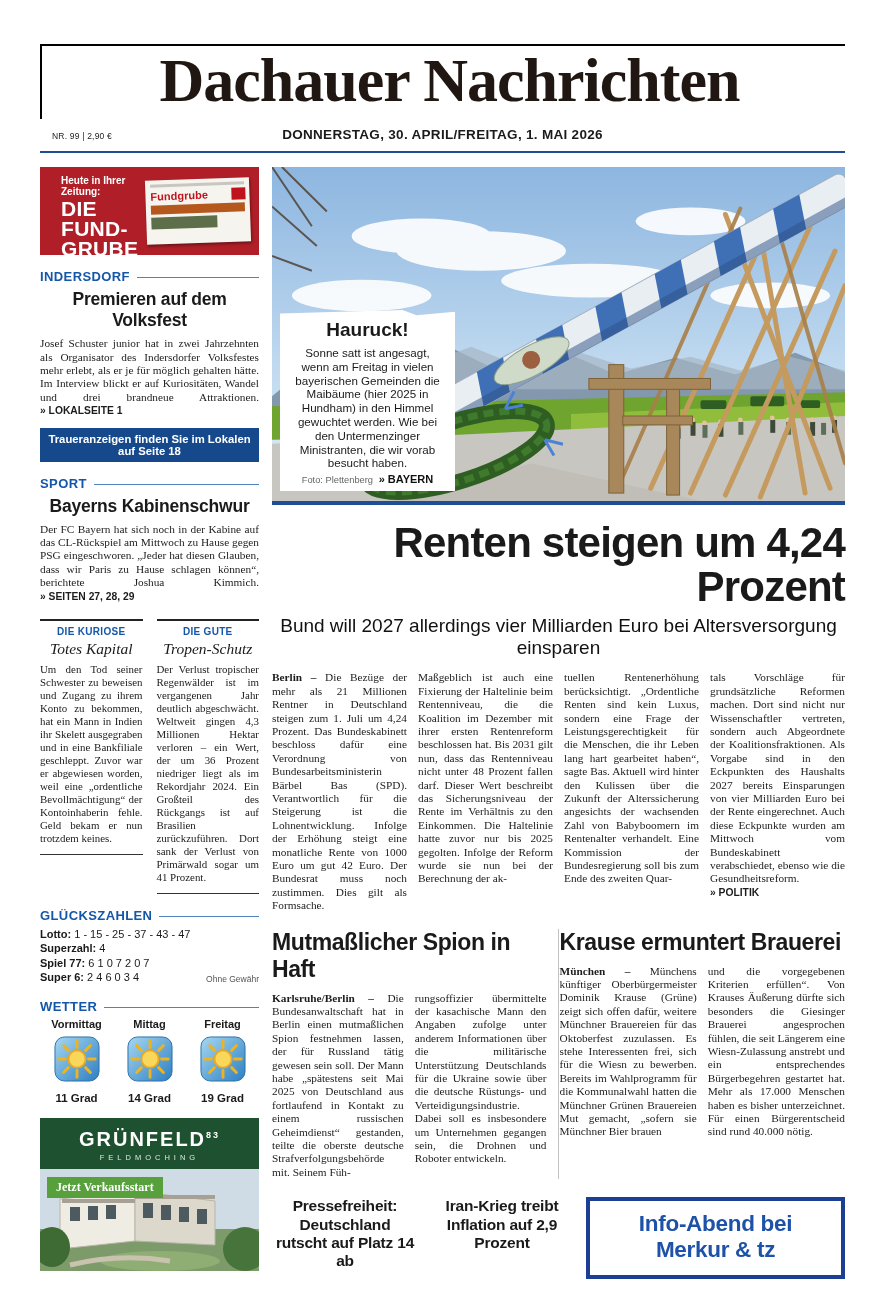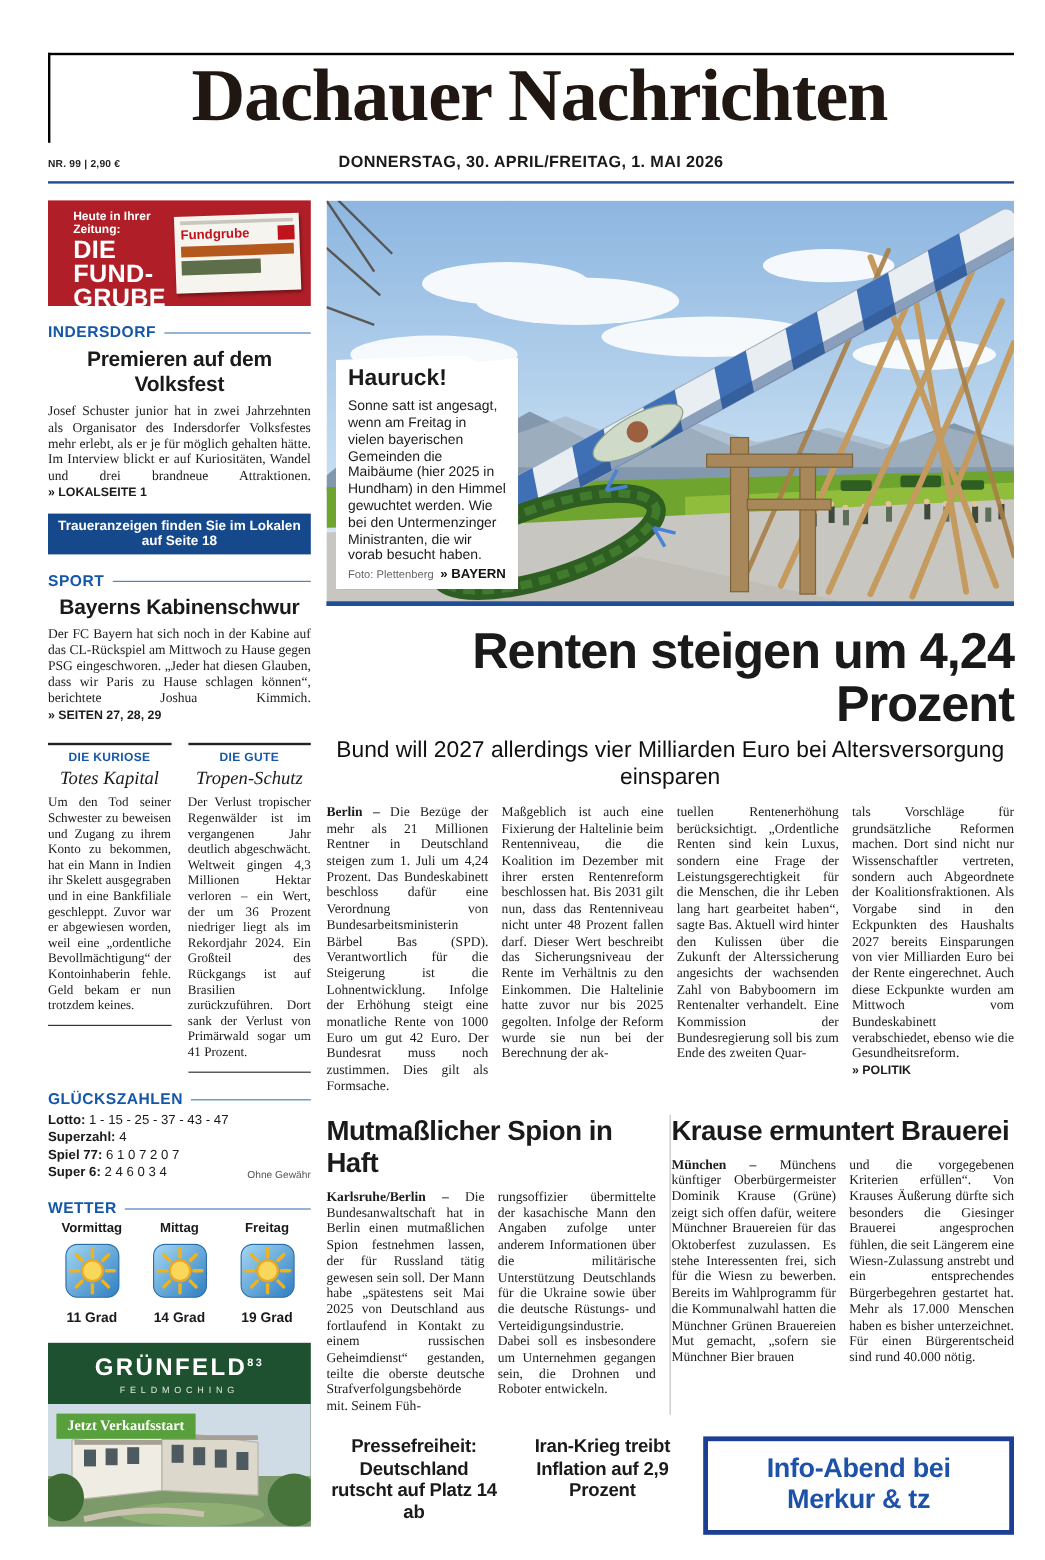--- a/index.html
+++ b/index.html
@@ -12,21 +12,21 @@
   
   .mast-frame { border-top:2px solid #000; border-left:2px solid #000; padding:2px 0 6px 12px; }
   .mast-title {
     font-family:"Liberation Serif", serif; font-weight:bold; font-size:62px;
     letter-spacing:-1px; text-align:center; color:#201712; line-height:1.05;
   }
   .pub-row { display:flex; align-items:center; margin-top:16px; }
   .pub-row .bluebar { flex:1; border-top:3px solid #1f4e96; }
   .pub-name { font-weight:bold; font-size:13px; letter-spacing:1px; padding:0 14px; color:#111; }
   .date-row { position:relative; margin-top:8px; height:17px; }
-  .issue { position:absolute; left:0; top:4px; font-size:8.5px; color:#222; letter-spacing:.2px;font-weight:bold; }
+  .issue { position:absolute; left:12px; top:4px; font-size:8.5px; color:#222; letter-spacing:.2px; }
   .date-center { text-align:center; font-weight:bold; font-size:13.5px; letter-spacing:.3px; }
   .rule-full { border-top:2px solid #1f4e96; margin-top:7px; }
   
   .content { display:flex; gap:13px; margin-top:14px; }
   .sidebar { width:219px; flex:none; }
   .main { flex:1; min-width:0; }
   
   .sechead { display:flex; align-items:center; color:#1457a8; font-weight:bold; font-size:13px; letter-spacing:.4px; margin:14px 0 4px; }
   .sechead .ln { flex:1; border-top:1px solid #4f83bd; margin-left:7px; transform:translateY(1px); }
   .serifbody { font-family:"Liberation Serif", serif; font-size:11.3px; line-height:13.4px; text-align:justify; hyphens:auto; color:#1c1c1c; }
@@ -72,23 +72,24 @@
   .gf-brand sup { font-size:9px; }
   .gf-loc { font-size:7.5px; letter-spacing:4px; margin-top:2px; color:#dfe8df; }
   .gf-photo { position:relative; height:102px; }
   .gf-photo svg { display:block; width:100%; height:100%; }
   .gf-badge { position:absolute; left:7px; top:8px; background:#57a03c; color:#fff;
     font-family:"Liberation Serif", serif; font-weight:bold; font-size:12px; padding:3px 9px; }
   
   .photo { position:relative; height:338px; border-bottom:4px solid #1f4e96; overflow:hidden; }
   .photo > svg { display:block; width:100%; height:100%; }
   .caption {
-    position:absolute; left:8px; bottom:10px; width:152px; background:#fff; padding:9px 10px 6px;
+    position:absolute; left:8px; bottom:10px; width:175px; background:#fff; padding:9px 10px 6px;
     box-shadow:2px 2px 4px rgba(0,0,0,.35);
     clip-path:polygon(0 2%,70% 0,78% 3%,100% 1%,100% 100%,0 100%);
+    text-align:center;
   }
   .cap-title { font-weight:bold; font-size:19px; margin-bottom:5px; }
   .cap-body { font-size:11.6px; line-height:13.8px; font-weight:500; }
   .cap-credit { margin-top:3px; font-size:9.3px; color:#666; }
   .cap-credit .ref { font-size:11px; color:#111; margin-left:3px; }
   
   .lead-h1 { font-weight:bold; font-size:42px; letter-spacing:-.8px; text-align:right; margin-top:16px; line-height:1.05; }
   .lead-sub { font-size:19px; text-align:center; margin-top:6px; color:#111; }
   .cols4 { display:flex; gap:11px; margin-top:12px; }
   .cols4 .c { flex:1; min-width:0; }

